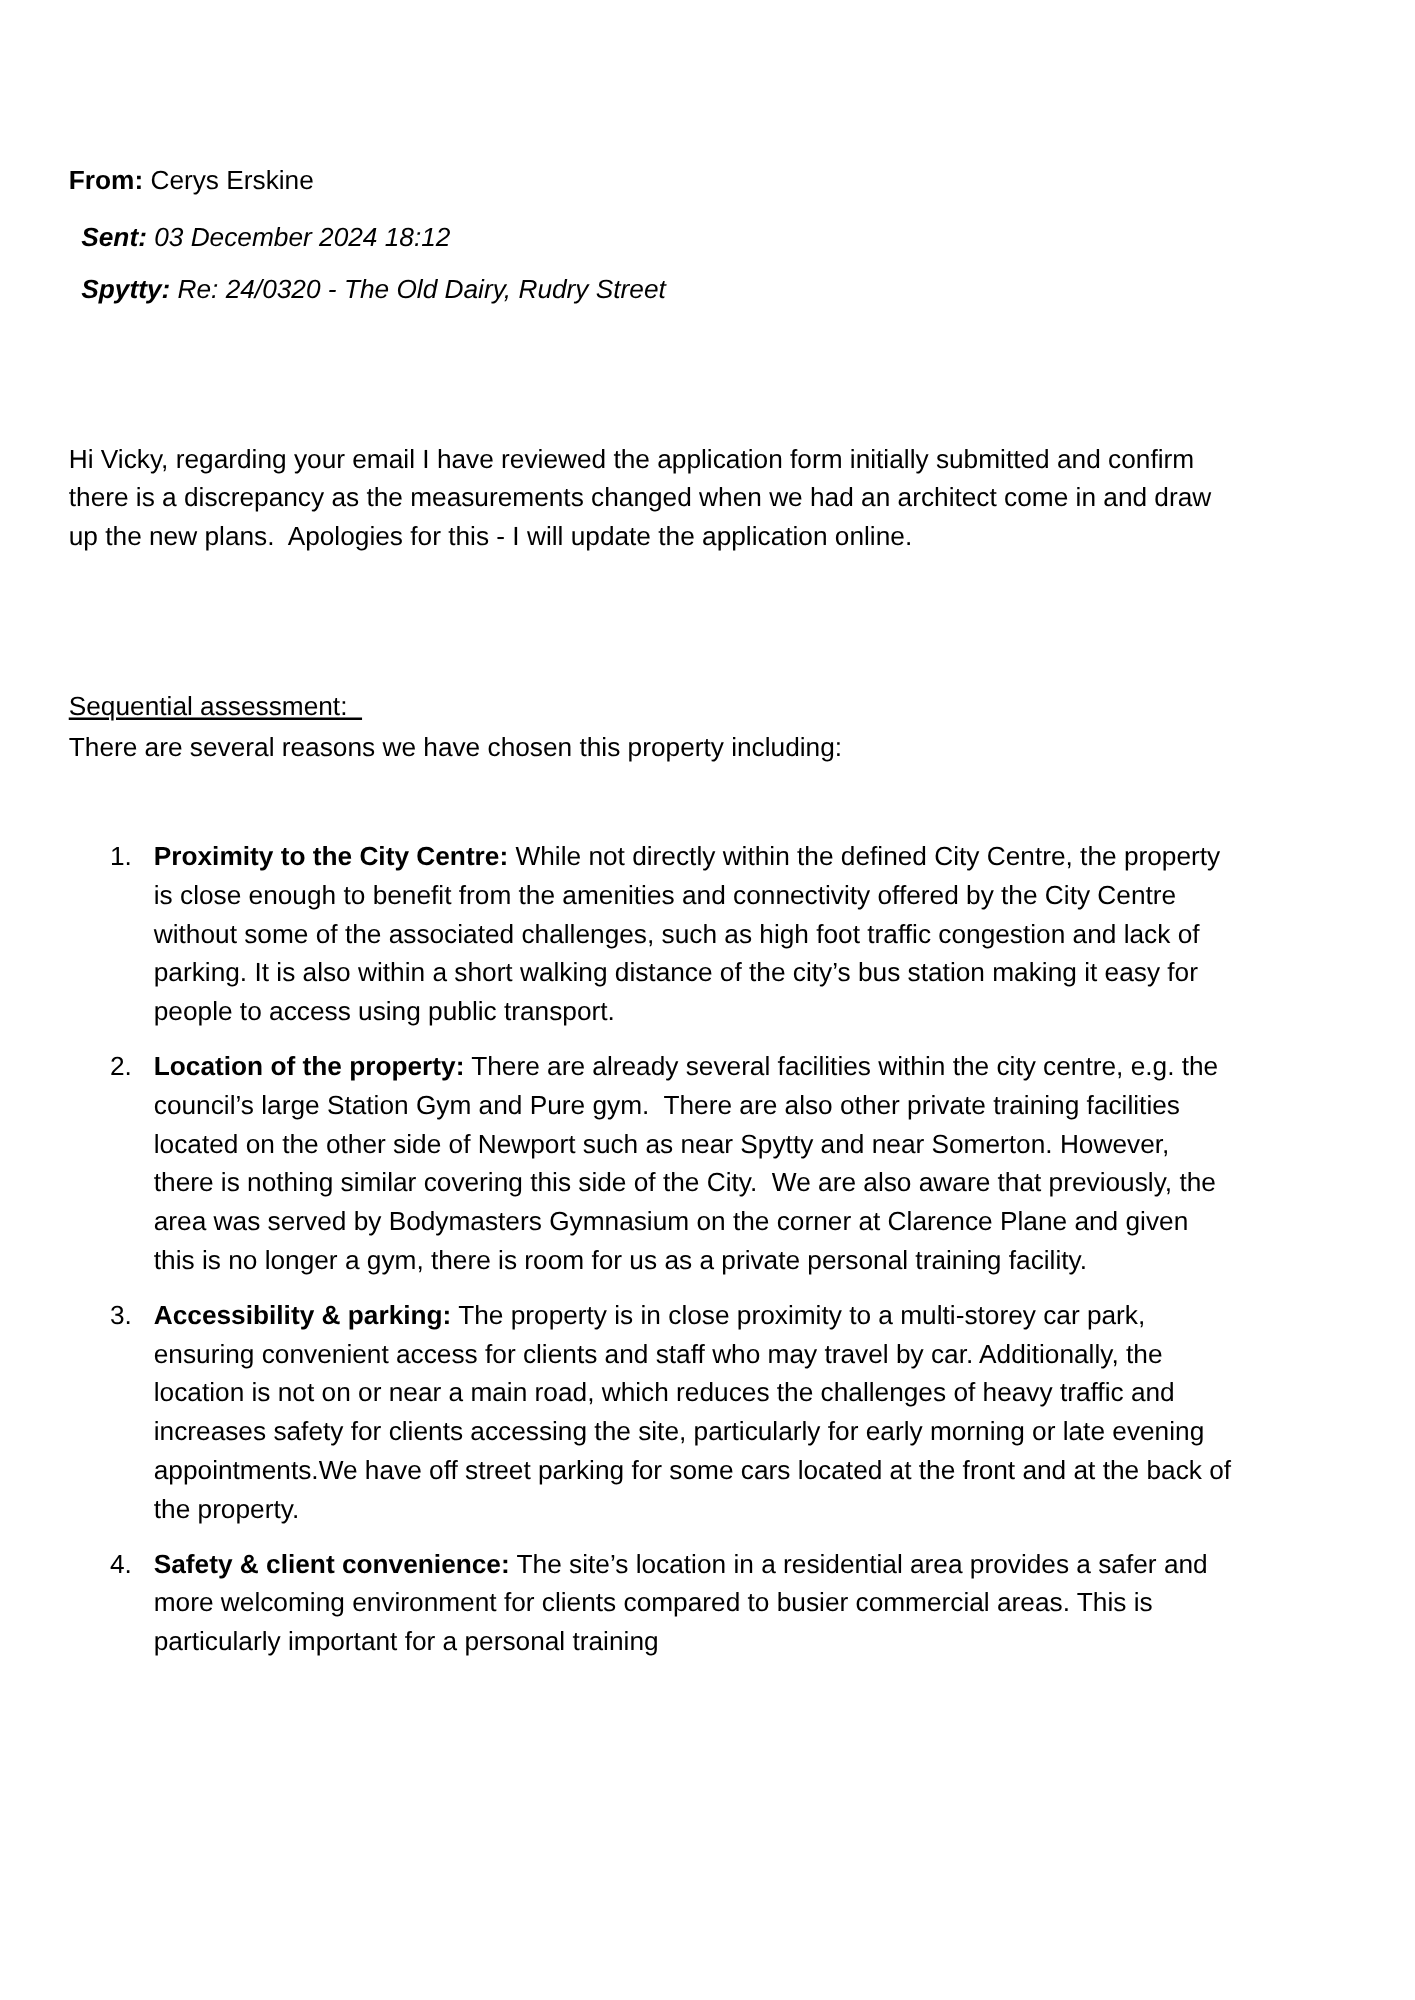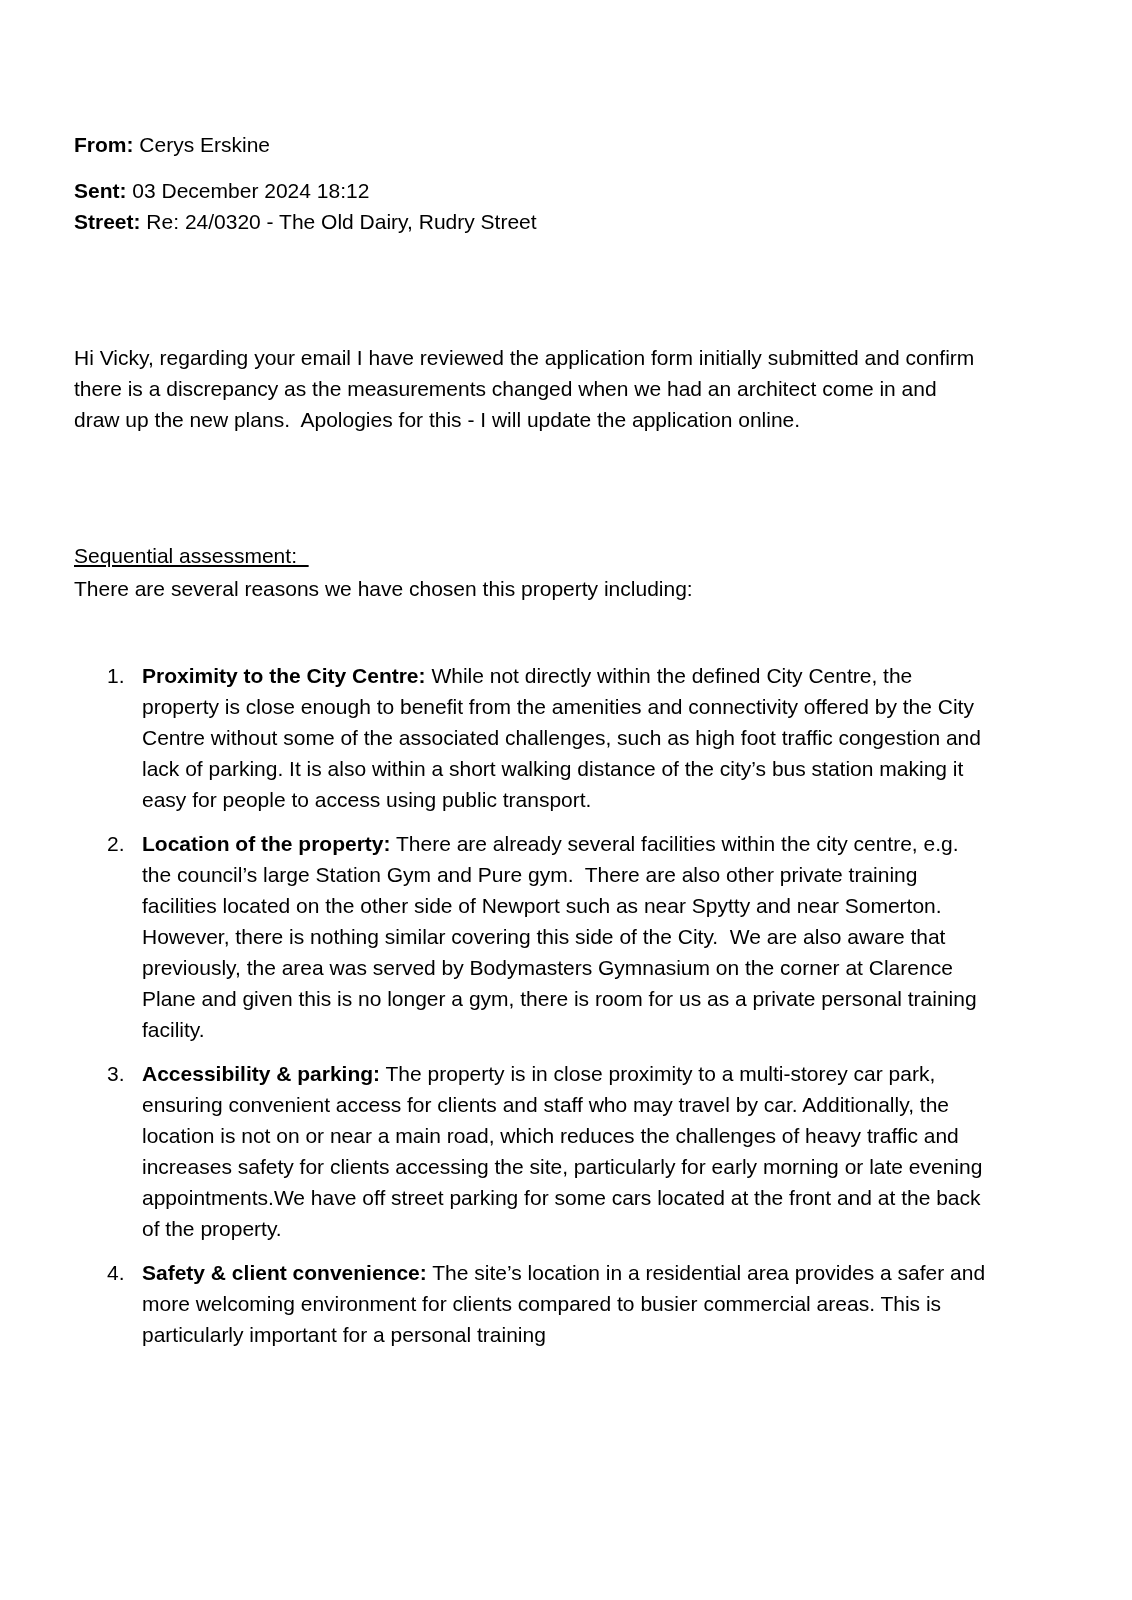--- a/index.html
+++ b/index.html
@@ -13,36 +13,37 @@
     overflow: hidden;
     color: #000000;
     font-family: "Liberation Sans", sans-serif;
     font-size: 21px;
     line-height: 31px;
   }
   .page {
     box-sizing: border-box;
     width: 1132px;
     height: 1140px;
-    padding: 129px 145px 0 74px;
+    padding: 129px 145px 0 55px;
   }
   .pre {
     white-space: pre-wrap;
   }
   .b {
     font-weight: bold;
   }
   .from-line {
     margin: 0 0 15px 0;
   }
   .meta-block {
     margin: 0;
   }
   .meta-line {
-    margin: 0;
+    margin: 10px;
+    font-style: italic;
   }
   .intro-para {
     margin: 105px 0 12px 0;
   }
   .section-heading {
     margin: 105px 0 0 0;
     font-weight: normal;
   }
   .section-heading .u {
     text-decoration: underline;
@@ -68,21 +69,21 @@
 </style>
 </head>
 <body>
 
 <div class="page">
 
   <p class="from-line pre"><span class="b">From:</span><span> Cerys Erskine</span></p>
 
   <div class="meta-block">
     <div class="meta-line pre"><span class="b">Sent:</span><span> 03 December 2024 18:12</span></div>
-    <div class="meta-line pre"><span class="b">Street:</span><span> Re: 24/0320 - The Old Dairy, Rudry Street</span></div>
+    <div class="meta-line pre"><span class="b">Spytty:</span><span> Re: 24/0320 - The Old Dairy, Rudry Street</span></div>
   </div>
 
   <p class="intro-para pre">Hi Vicky, regarding your email I have reviewed the application form initially submitted and confirm there is a discrepancy as the measurements changed when we had an architect come in and draw up the new plans.  Apologies for this - I will update the application online.</p>
 
   <p class="section-heading"><span class="u">Sequential assessment: &nbsp;</span></p>
 
   <p class="section-intro pre">There are several reasons we have chosen this property including:</p>
 
   <div class="numbered-list">
 

